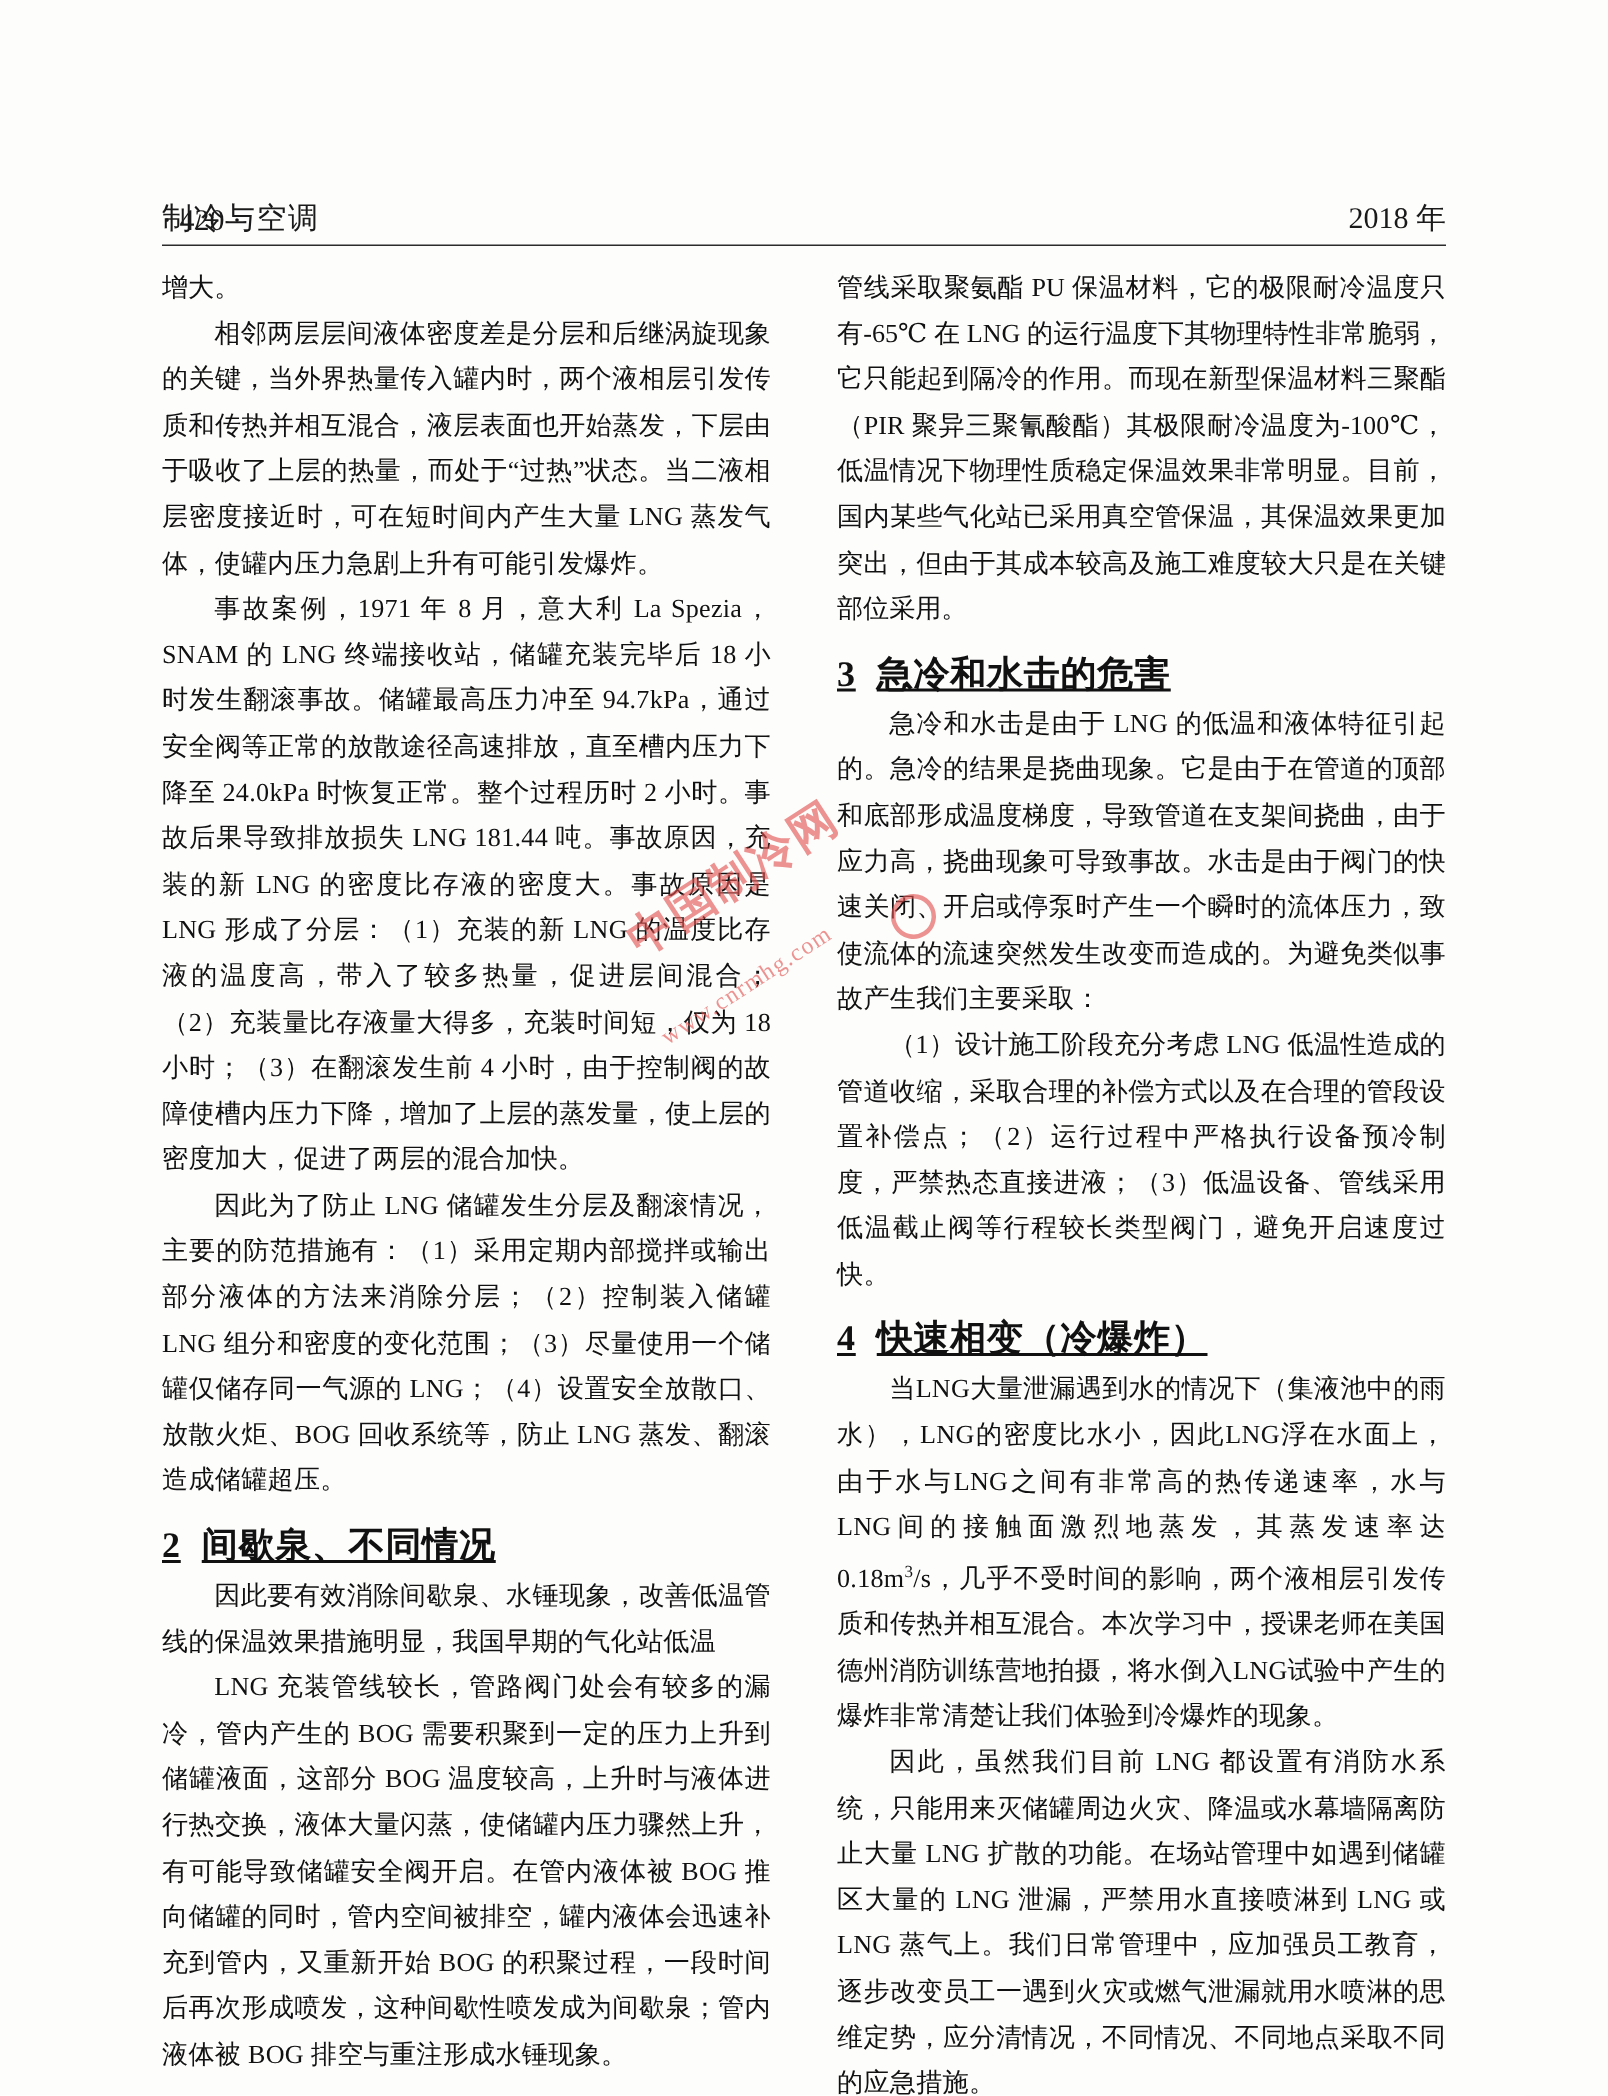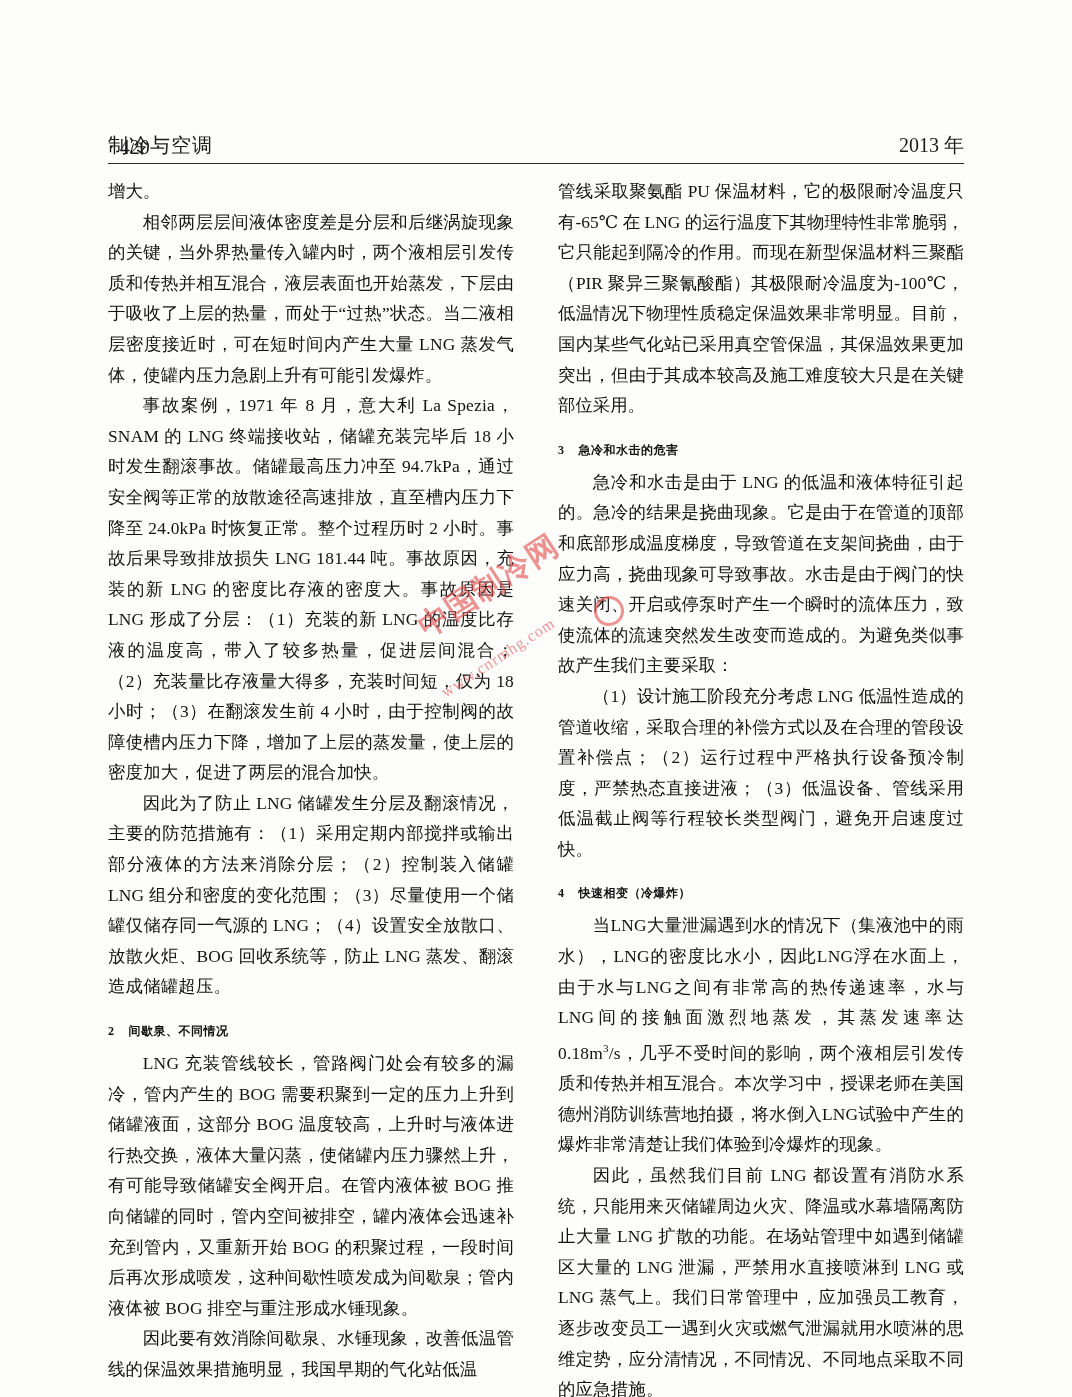--- a/index.html
+++ b/index.html
@@ -66,24 +66,25 @@
     margin: 0;
     text-indent: 2em;
     letter-spacing: 0.2px;
   }
   p.noindent {
     margin: 0;
     text-indent: 0;
   }
   h2.sec {
     margin: 14px 0 2px 0;
-    font-size: 12px;
+    font-size: 24px;
     font-weight: bold;
     letter-spacing: 0.5px;
     line-height: 30px;
+    text-decoration: underline;
   }
   h2.sec .num {
     margin-right: 14px;
   }
   sup {
     font-size: 0.65em;
     vertical-align: super;
   }
   
   .watermark {
@@ -133,37 +134,37 @@
   }
 </style>
 </head>
 <body>
 
 <div class="page">
 
   <div class="header">
     <span class="left">· 420 ·</span>
     <span class="center">制冷与空调</span>
-    <span class="right">2013 年</span>
+    <span class="right">2018 年</span>
   </div>
 
   <div class="columns">
 
     <div class="col">
       <p class="noindent">增大。</p>
       <p class="body">相邻两层层间液体密度差是分层和后继涡旋现象的关键，当外界热量传入罐内时，两个液相层引发传质和传热并相互混合，液层表面也开始蒸发，下层由于吸收了上层的热量，而处于“过热”状态。当二液相层密度接近时，可在短时间内产生大量 LNG 蒸发气体，使罐内压力急剧上升有可能引发爆炸。</p>
       <p class="body">事故案例，1971 年 8 月，意大利 La Spezia，SNAM 的 LNG 终端接收站，储罐充装完毕后 18 小时发生翻滚事故。储罐最高压力冲至 94.7kPa，通过安全阀等正常的放散途径高速排放，直至槽内压力下降至 24.0kPa 时恢复正常。整个过程历时 2 小时。事故后果导致排放损失 LNG 181.44 吨。事故原因，充装的新 LNG 的密度比存液的密度大。事故原因是 LNG 形成了分层：（1）充装的新 LNG 的温度比存液的温度高，带入了较多热量，促进层间混合；（2）充装量比存液量大得多，充装时间短，仅为 18 小时；（3）在翻滚发生前 4 小时，由于控制阀的故障使槽内压力下降，增加了上层的蒸发量，使上层的密度加大，促进了两层的混合加快。</p>
       <p class="body">因此为了防止 LNG 储罐发生分层及翻滚情况，主要的防范措施有：（1）采用定期内部搅拌或输出部分液体的方法来消除分层；（2）控制装入储罐 LNG 组分和密度的变化范围；（3）尽量使用一个储罐仅储存同一气源的 LNG；（4）设置安全放散口、放散火炬、BOG 回收系统等，防止 LNG 蒸发、翻滚造成储罐超压。</p>
 
       <h2 class="sec">
         <span class="num">2</span><span>间歇泉、不同情况</span>
       </h2>
 
+      <p class="body">因此要有效消除间歇泉、水锤现象，改善低温管线的保温效果措施明显，我国早期的气化站低温</p>
       <p class="body">LNG 充装管线较长，管路阀门处会有较多的漏冷，管内产生的 BOG 需要积聚到一定的压力上升到储罐液面，这部分 BOG 温度较高，上升时与液体进行热交换，液体大量闪蒸，使储罐内压力骤然上升，有可能导致储罐安全阀开启。在管内液体被 BOG 推向储罐的同时，管内空间被排空，罐内液体会迅速补充到管内，又重新开始 BOG 的积聚过程，一段时间后再次形成喷发，这种间歇性喷发成为间歇泉；管内液体被 BOG 排空与重注形成水锤现象。</p>
-      <p class="body">因此要有效消除间歇泉、水锤现象，改善低温管线的保温效果措施明显，我国早期的气化站低温</p>
     </div>
 
     <div class="col">
       <p class="noindent">管线采取聚氨酯 PU 保温材料，它的极限耐冷温度只有-65℃ 在 LNG 的运行温度下其物理特性非常脆弱，它只能起到隔冷的作用。而现在新型保温材料三聚酯（PIR 聚异三聚氰酸酯）其极限耐冷温度为-100℃，低温情况下物理性质稳定保温效果非常明显。目前，国内某些气化站已采用真空管保温，其保温效果更加突出，但由于其成本较高及施工难度较大只是在关键部位采用。</p>
 
       <h2 class="sec">
         <span class="num">3</span><span>急冷和水击的危害</span>
       </h2>
 
       <p class="body">急冷和水击是由于 LNG 的低温和液体特征引起的。急冷的结果是挠曲现象。它是由于在管道的顶部和底部形成温度梯度，导致管道在支架间挠曲，由于应力高，挠曲现象可导致事故。水击是由于阀门的快速关闭、开启或停泵时产生一个瞬时的流体压力，致使流体的流速突然发生改变而造成的。为避免类似事故产生我们主要采取：</p>

